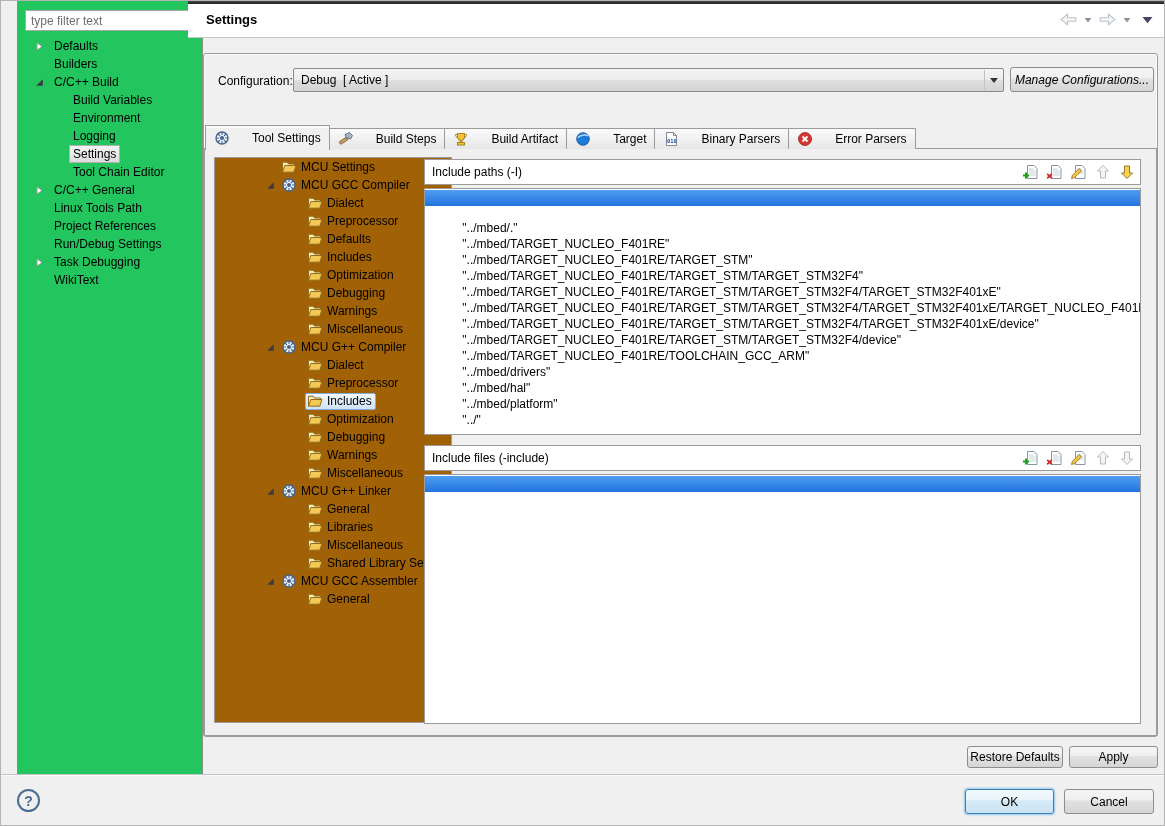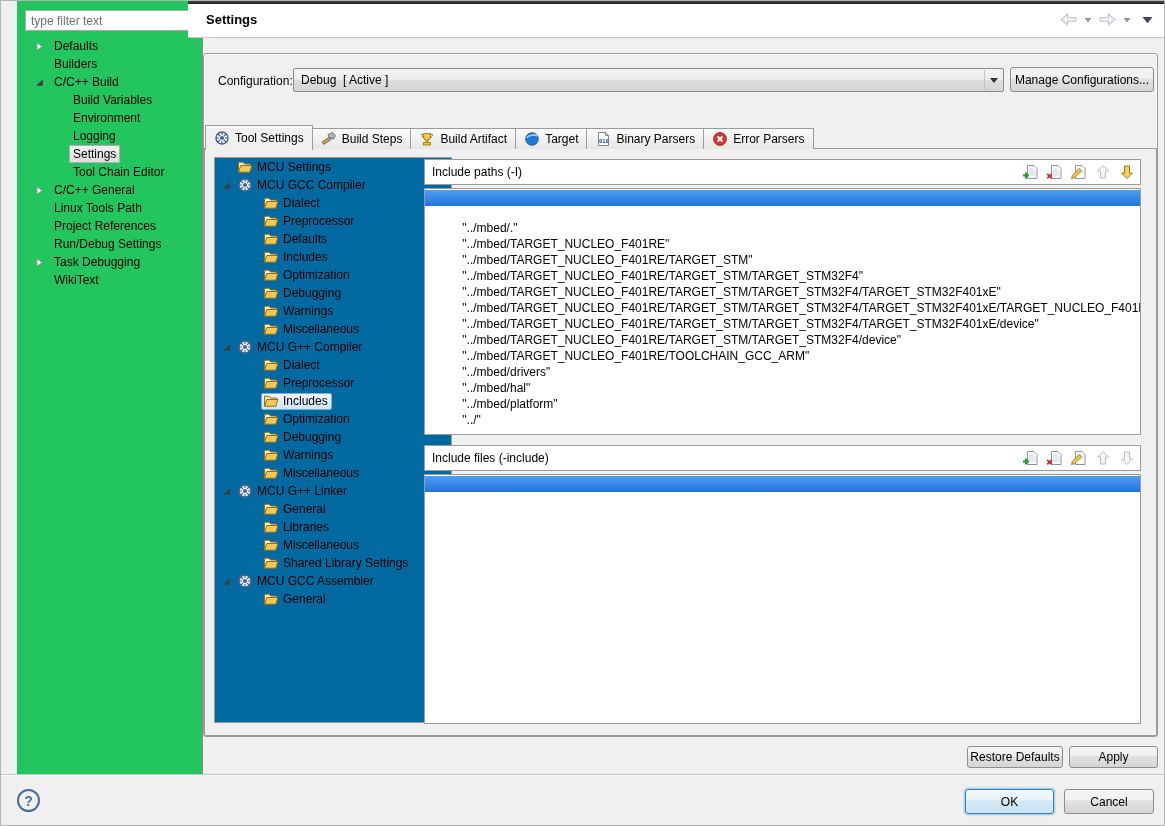--- a/index.html
+++ b/index.html
@@ -44,36 +44,36 @@
     background:linear-gradient(#f4f4f4,#ececec 48%,#dedede 52%,#d4d4d4);
     display:flex; align-items:center; padding-left:7px; white-space:pre; cursor:default;
   }
   .combo-arrow-zone { position:absolute; right:1px; top:1px; bottom:1px; width:18px; border-left:1px solid #c2c2c2; display:flex; align-items:center; justify-content:center; }
   .caret-down { width:0; height:0; border-left:4px solid transparent; border-right:4px solid transparent; border-top:5px solid #333; }
   .btn {
     border:1px solid #8e8e8e; border-radius:3px; text-align:center;
     background:linear-gradient(#f4f4f4,#f0f0f0 45%,#e2e2e2 46%,#d5d5d5);
     font:12px "Liberation Sans",sans-serif; color:#000; display:flex; align-items:center; justify-content:center; cursor:default;
   }
-  .manage-btn { position:absolute; left:806px; top:13px; width:144px; height:25px; }
+  .manage-btn { position:absolute; left:806px; top:13px; width:144px; height:25px;font-style:italic; }
   
   .tabs { position:absolute; left:204px; top:123px; height:25px; display:flex; align-items:flex-end; z-index:2; }
   .tab {
-    display:flex; align-items:center; gap:5px; padding:0 8px; height:21px;
+    display:flex; align-items:center; gap:22px; padding:0 8px; height:21px;
     border:1px solid #9b9b9b; border-bottom:none; margin-right:-1px;
     background:linear-gradient(#fbfbfb,#e6e6e6); white-space:nowrap; cursor:default;
   }
   .tab .tab-icon { width:16px; height:16px; display:inline-flex; }
   .tab.active {
     height:25px; margin-bottom:-1px; background:#f0f0f0; position:relative; z-index:3;
     box-shadow:inset 0 2px 0 #fafafa;
   }
   
   .content-box { position:absolute; left:203px; top:147px; width:953px; height:588px; border:1px solid #9b9b9b; background:#f0f0f0; }
-  .tool-tree-panel { position:absolute; left:9px; top:8px; width:238px; height:566px; background:#0369a1; border:1px solid #9b9b9b; overflow:hidden; }
+  .tool-tree-panel { position:absolute; left:9px; top:8px; width:238px; height:566px; background:#a16207; border:1px solid #9b9b9b; overflow:hidden;padding-left:44px; }
   .tree-row { height:18px; line-height:18px; white-space:nowrap; display:flex; align-items:center; cursor:default; }
   .tree-row .expander { width:16px; flex:none; display:inline-flex; justify-content:flex-start; padding-left:3px; }
   .tree-row .node { display:inline-flex; align-items:center; gap:4px; padding:0 3px 0 1px; border:1px solid transparent; border-radius:2px; height:17px; }
   .tree-row .node .nicon { width:16px; height:16px; display:inline-flex; flex:none; }
   .tree-row.selected .node { background:linear-gradient(#f2f8fe,#cde3f6); border-color:#84acdd; }
   .panel-header {
     position:absolute; width:717px; height:26px; background:#fff; border:1px solid #9b9b9b;
     display:flex; align-items:center; padding:0 5px 0 7px;
   }
   .panel-header .ph-title { flex:1; }

